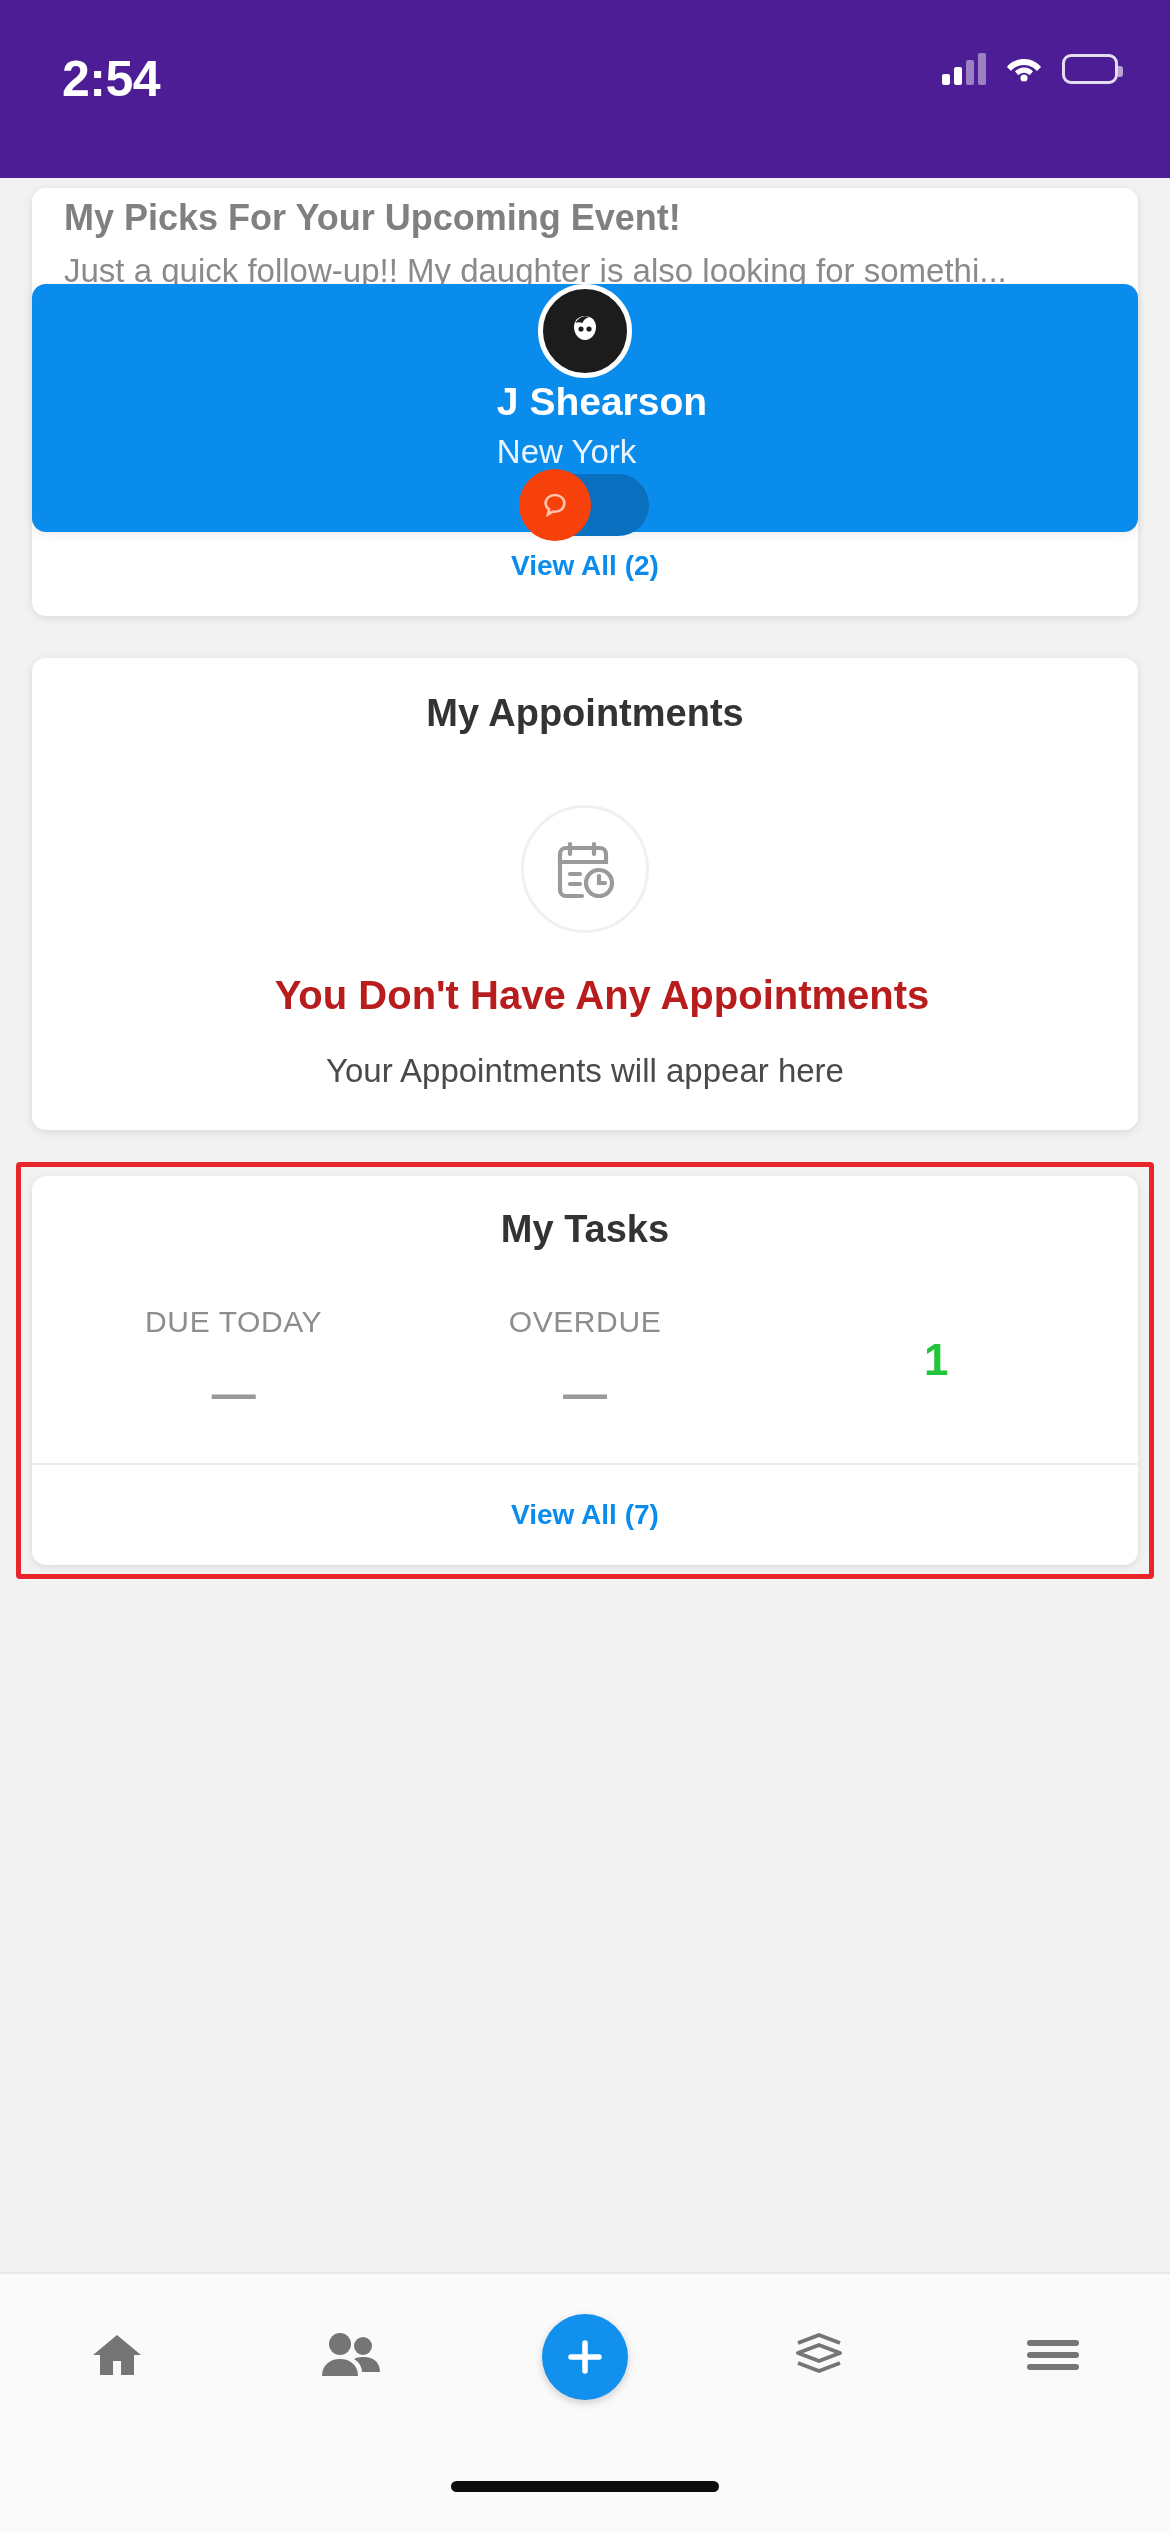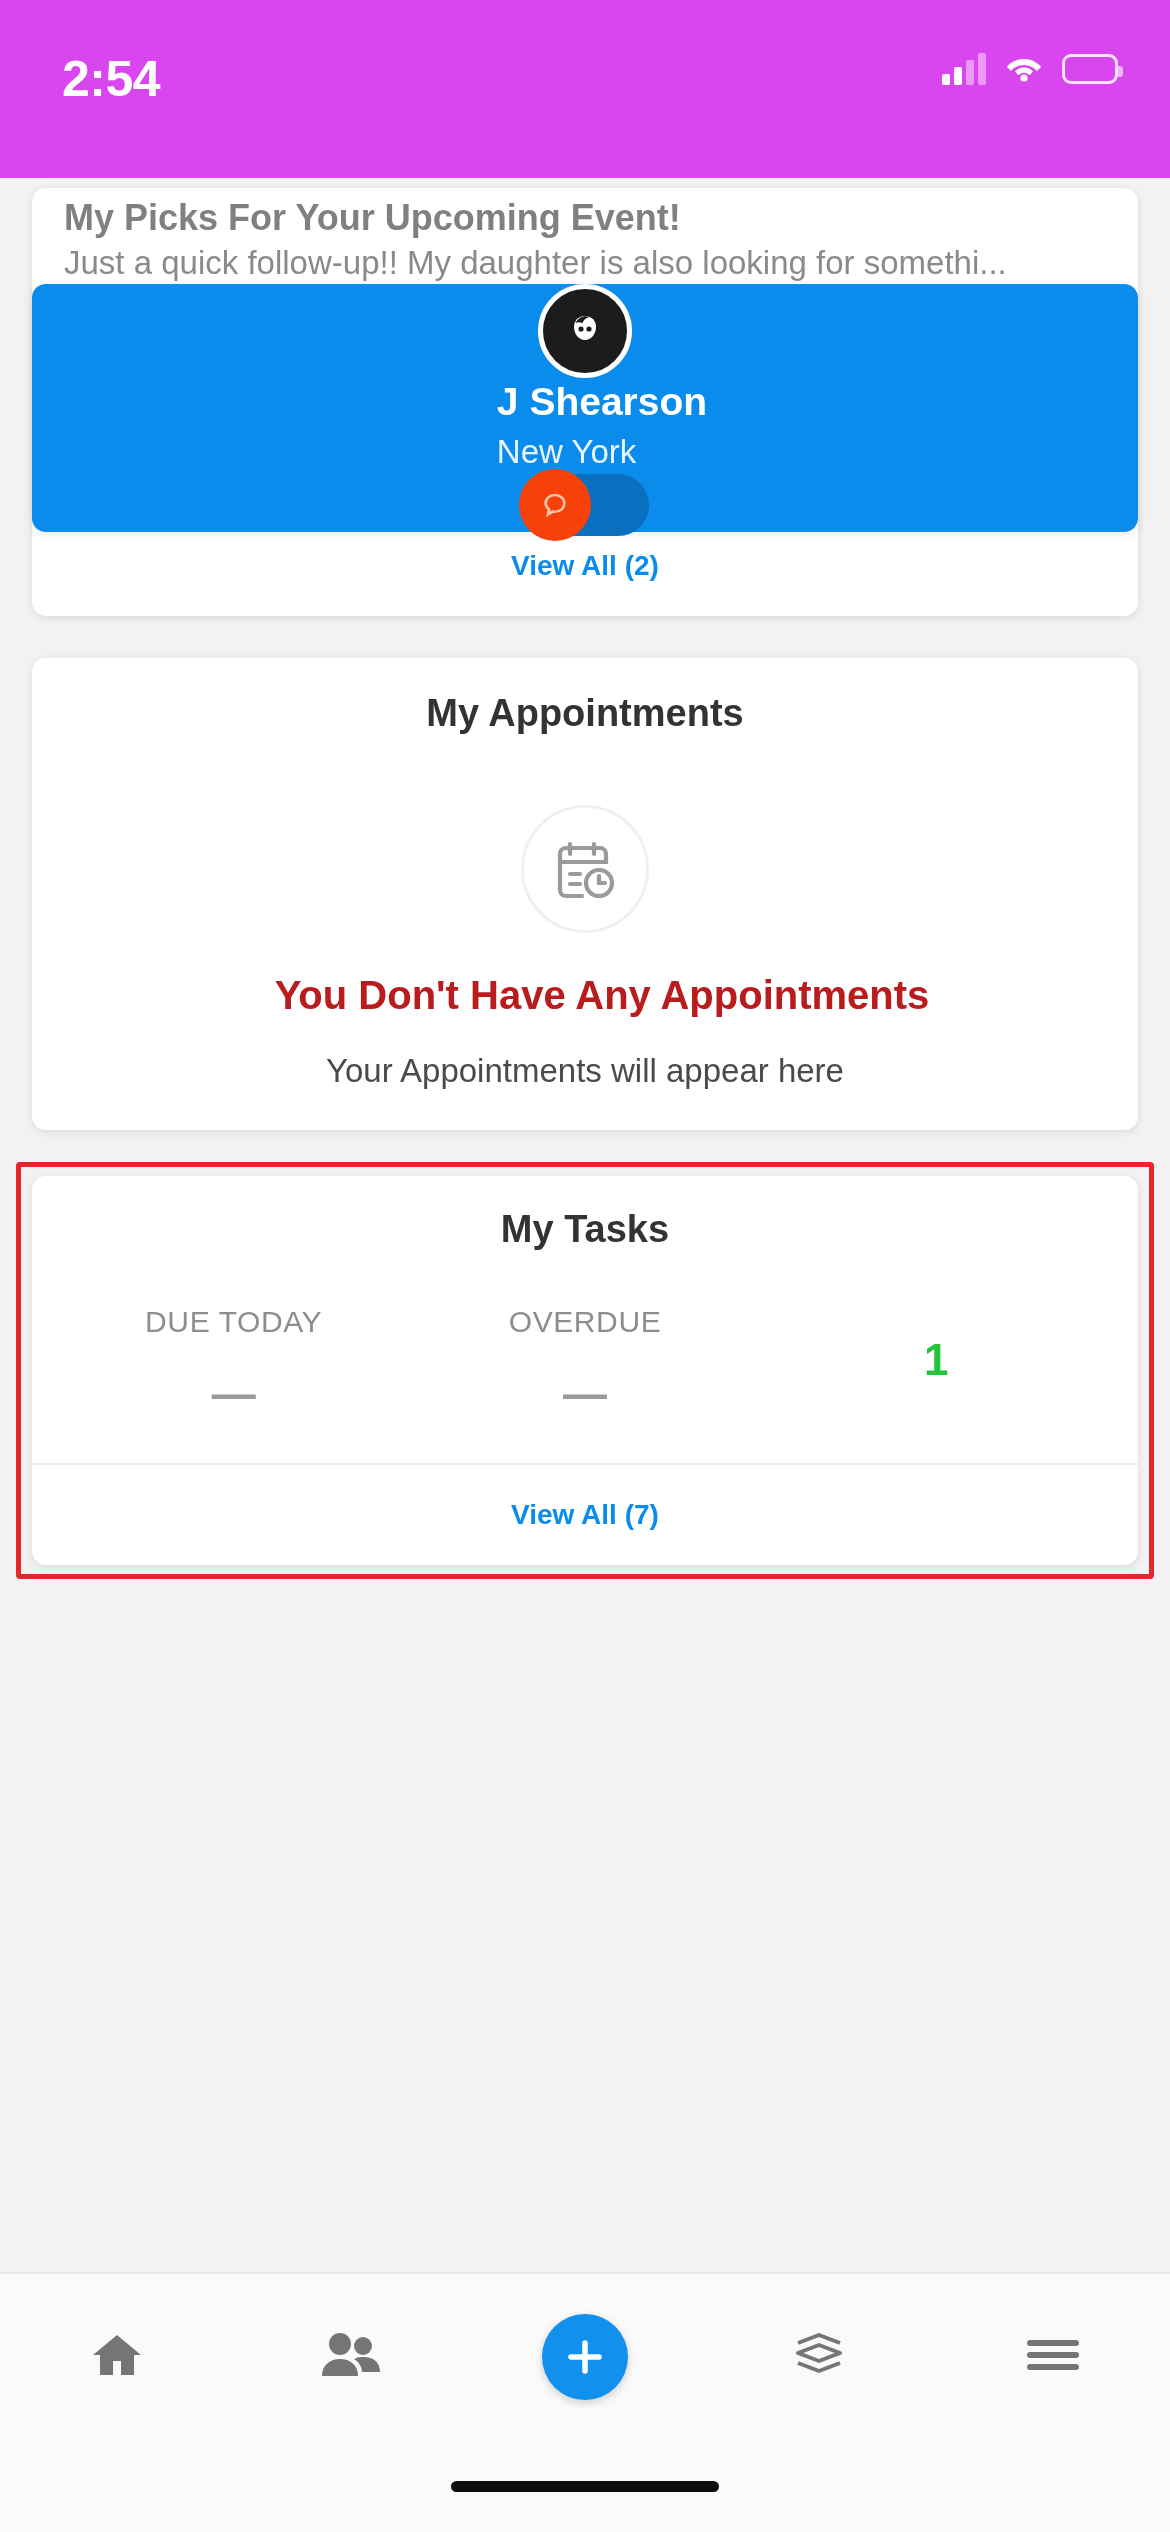--- a/index.html
+++ b/index.html
@@ -12,21 +12,21 @@
   #phone {
     position: relative;
     width: 1170px; height: 2532px;
     background: #f2f2f2;
     display: flex; flex-direction: column;
   }
 
   
   .statusbar {
     height: 178px;
-    background: #d946ef;
+    background: #4c1d95;
     position: relative;
     flex: 0 0 auto;
   }
   .sb-time {
     position: absolute;
     left: 62px; top: 50px;
     color: #ffffff;
     font-size: 50px;
     font-weight: 600;
     letter-spacing: -0.5px;
@@ -77,21 +77,21 @@
   .messages-card { margin-top: 0; overflow: hidden; }
   .msg-clip { height: 112px; overflow: hidden; position: relative; }
   .msg-hidden-title {
     font-size: 36px; font-weight: 700; color: #808080;
     padding: 0 32px; line-height: 52px;
     position: absolute; bottom: 56px; left: 0; right: 0;
   }
   .msg-hidden-sub {
     font-size: 33px; color: #8a8a8a;
     padding: 0 32px; line-height: 46px;
-    position: absolute; bottom: 14px; left: 0; right: 0;
+    position: absolute; bottom: 6px; left: 0; right: 0;
     white-space: nowrap; overflow: hidden; text-overflow: ellipsis;
   }
   .divider { height: 2px; background: #ececec; margin: 0 0 0 0; }
 
   .msg-row { padding: 30px 32px 30px 32px; }
   .msg-row-top {
     display: flex; align-items: baseline; justify-content: space-between;
   }
   .msg-name { font-size: 36px; font-weight: 700; color: #333333; }
   .msg-count { font-size: 36px; font-weight: 400; color: #333333; margin-left: 10px; }

